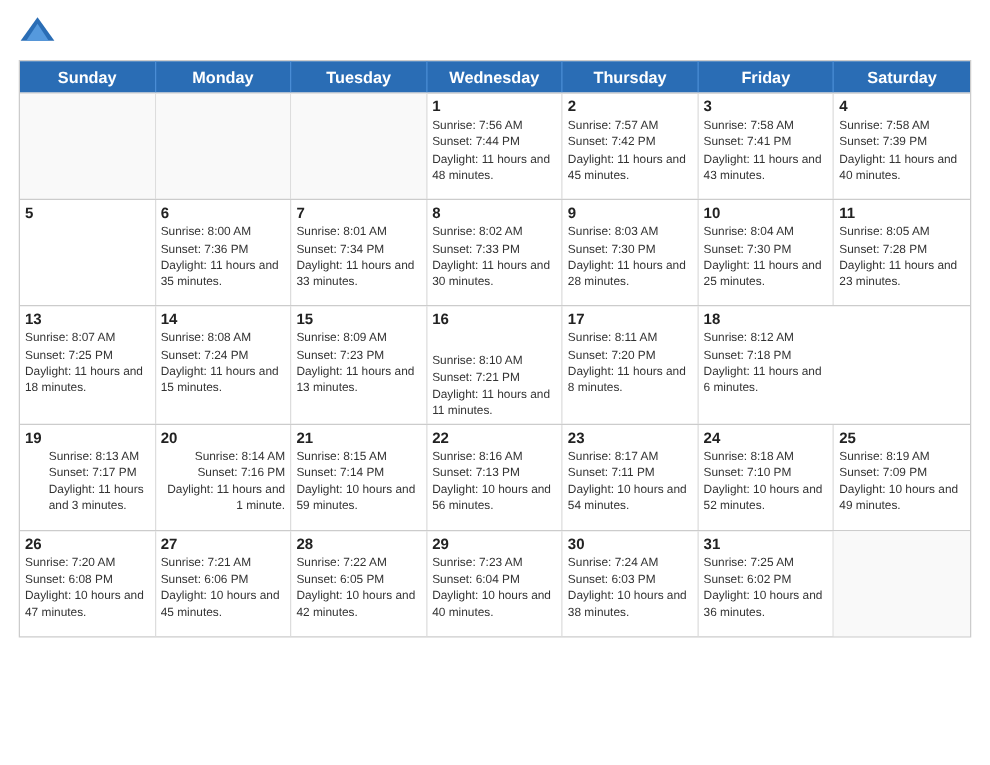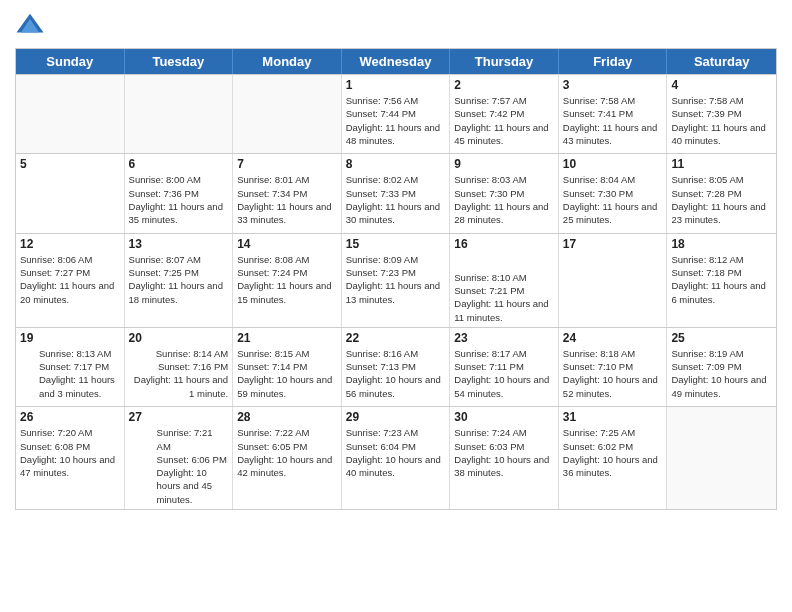--- a/index.html
+++ b/index.html
@@ -129,22 +129,22 @@
     </div>
     <div class="title-block">
       <div class="calendar-title"></div>
       <div class="calendar-subtitle"></div>
     </div>
   </div>
 
   <div class="calendar">
     <div class="cal-header-row">
     <div class="cal-header-cell">Sunday</div>
+        <div class="cal-header-cell">Monday</div>
         <div class="cal-header-cell">Tuesday</div>
-        <div class="cal-header-cell">Monday</div>
         <div class="cal-header-cell">Wednesday</div>
         <div class="cal-header-cell">Thursday</div>
         <div class="cal-header-cell">Friday</div>
         <div class="cal-header-cell">Saturday</div>
       </div>
     <div class="cal-body">
     <div class="cal-week">
           <div class="cal-cell empty"></div>
           <div class="cal-cell empty"></div>
           <div class="cal-cell empty"></div>
@@ -209,26 +209,20 @@
           </div>
           <div class="cal-cell">
             <div class="day-number">11</div>
             <div class="day-info" style="white-space: pre-line;">Sunrise: 8:05 AM
 Sunset: 7:28 PM
 Daylight: 11 hours and 23 minutes.</div>
           </div>
         </div>
         <div class="cal-week">
           <div class="cal-cell">
-            <div class="day-number">12</div>
-            <div class="day-info" style="white-space: pre-line;">Sunrise: 8:06 AM
-Sunset: 7:27 PM
-Daylight: 11 hours and 20 minutes.</div>
-          </div>
-          <div class="cal-cell">
             <div class="day-number">13</div>
             <div class="day-info" style="white-space: pre-line;">Sunrise: 8:07 AM
 Sunset: 7:25 PM
 Daylight: 11 hours and 18 minutes.</div>
           </div>
           <div class="cal-cell">
             <div class="day-number">14</div>
             <div class="day-info" style="white-space: pre-line;">Sunrise: 8:08 AM
 Sunset: 7:24 PM
 Daylight: 11 hours and 15 minutes.</div>
@@ -240,20 +234,23 @@
 Daylight: 11 hours and 13 minutes.</div>
           </div>
           <div class="cal-cell">
             <div class="day-number">16</div>
             <div class="day-info" style="white-space: pre-line; margin-top: 20px;">Sunrise: 8:10 AM
 Sunset: 7:21 PM
 Daylight: 11 hours and 11 minutes.</div>
           </div>
           <div class="cal-cell">
             <div class="day-number">17</div>
+            <div class="day-info" style="white-space: pre-line;">Sunrise: 8:11 AM
+Sunset: 7:20 PM
+Daylight: 11 hours and 8 minutes.</div>
           </div>
           <div class="cal-cell">
             <div class="day-number">18</div>
             <div class="day-info" style="white-space: pre-line;">Sunrise: 8:12 AM
 Sunset: 7:18 PM
 Daylight: 11 hours and 6 minutes.</div>
           </div>
         </div>
         <div class="cal-week">
           <div class="cal-cell">
@@ -301,21 +298,21 @@
         </div>
         <div class="cal-week">
           <div class="cal-cell">
             <div class="day-number">26</div>
             <div class="day-info" style="white-space: pre-line;">Sunrise: 7:20 AM
 Sunset: 6:08 PM
 Daylight: 10 hours and 47 minutes.</div>
           </div>
           <div class="cal-cell">
             <div class="day-number">27</div>
-            <div class="day-info" style="white-space: pre-line; margin-left: 28px;">Sunrise: 7:21 AM
+            <div class="day-info" style="white-space: pre-line;">Sunrise: 7:21 AM
 Sunset: 6:06 PM
 Daylight: 10 hours and 45 minutes.</div>
           </div>
           <div class="cal-cell">
             <div class="day-number">28</div>
             <div class="day-info" style="white-space: pre-line;">Sunrise: 7:22 AM
 Sunset: 6:05 PM
 Daylight: 10 hours and 42 minutes.</div>
           </div>
           <div class="cal-cell">

